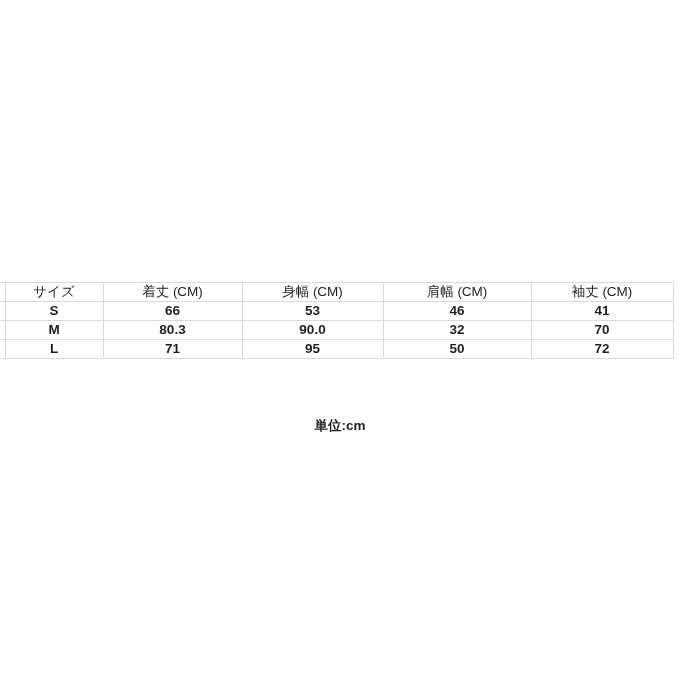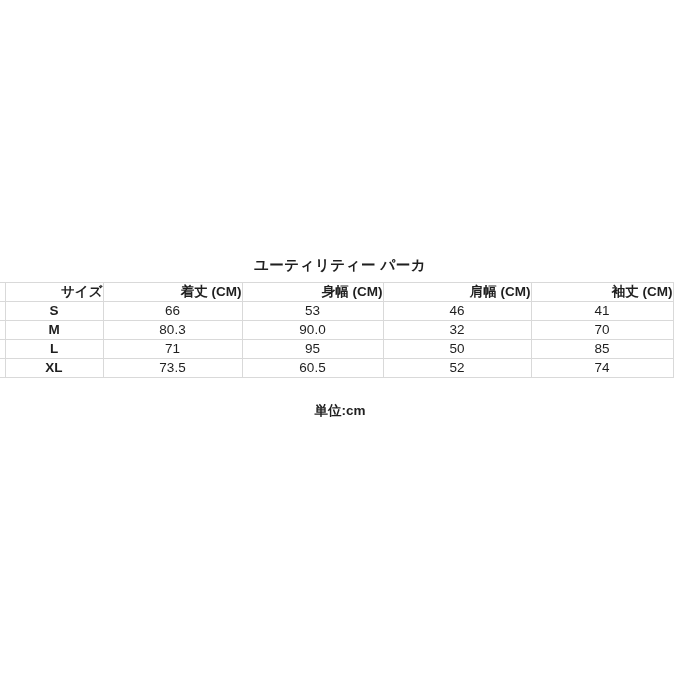--- a/index.html
+++ b/index.html
@@ -41,40 +41,39 @@
     border:1px solid var(--border);
     text-align:center;
     vertical-align:middle;
     padding:0;
     height:18px;
     line-height:18px;
     font-size:13.5px;
     overflow:hidden;
     white-space:nowrap;
   }
-  .size-table thead th{font-weight:bold;text-align:right;}
+  .size-table thead th{font-weight:normal;}
   .size-table tbody th{font-weight:bold;}
-  .size-table tbody td{font-weight:normal;}
+  .size-table tbody td{font-weight:bold;}
   .size-table .spacer{border-left:none;}
   .unit{
     position:absolute;
-    top:402px;
+    top:417px;
     left:0;
     width:680px;
     text-align:center;
     font-size:13.5px;
     font-weight:bold;
   }
 </style>
 </head>
 <body>
 
 <div class="page">
 
-  <div class="title">ユーティリティー パーカ</div>
 
   <table class="size-table">
     <colgroup>
       <col style="width:5px">
       <col style="width:98px">
       <col style="width:139px">
       <col style="width:141px">
       <col style="width:148px">
       <col style="width:142px">
     </colgroup>
@@ -104,28 +103,20 @@
           <td>90.0</td>
           <td>32</td>
           <td>70</td>
         </tr>
         <tr>
           <td class="spacer"></td>
           <th>L</th>
           <td>71</td>
           <td>95</td>
           <td>50</td>
-          <td>85</td>
-        </tr>
-        <tr>
-          <td class="spacer"></td>
-          <th>XL</th>
-          <td>73.5</td>
-          <td>60.5</td>
-          <td>52</td>
-          <td>74</td>
+          <td>72</td>
         </tr>
       </tbody>
   </table>
 
   <div class="unit">単位:cm</div>
 
 </div>
 
 </body></html>

